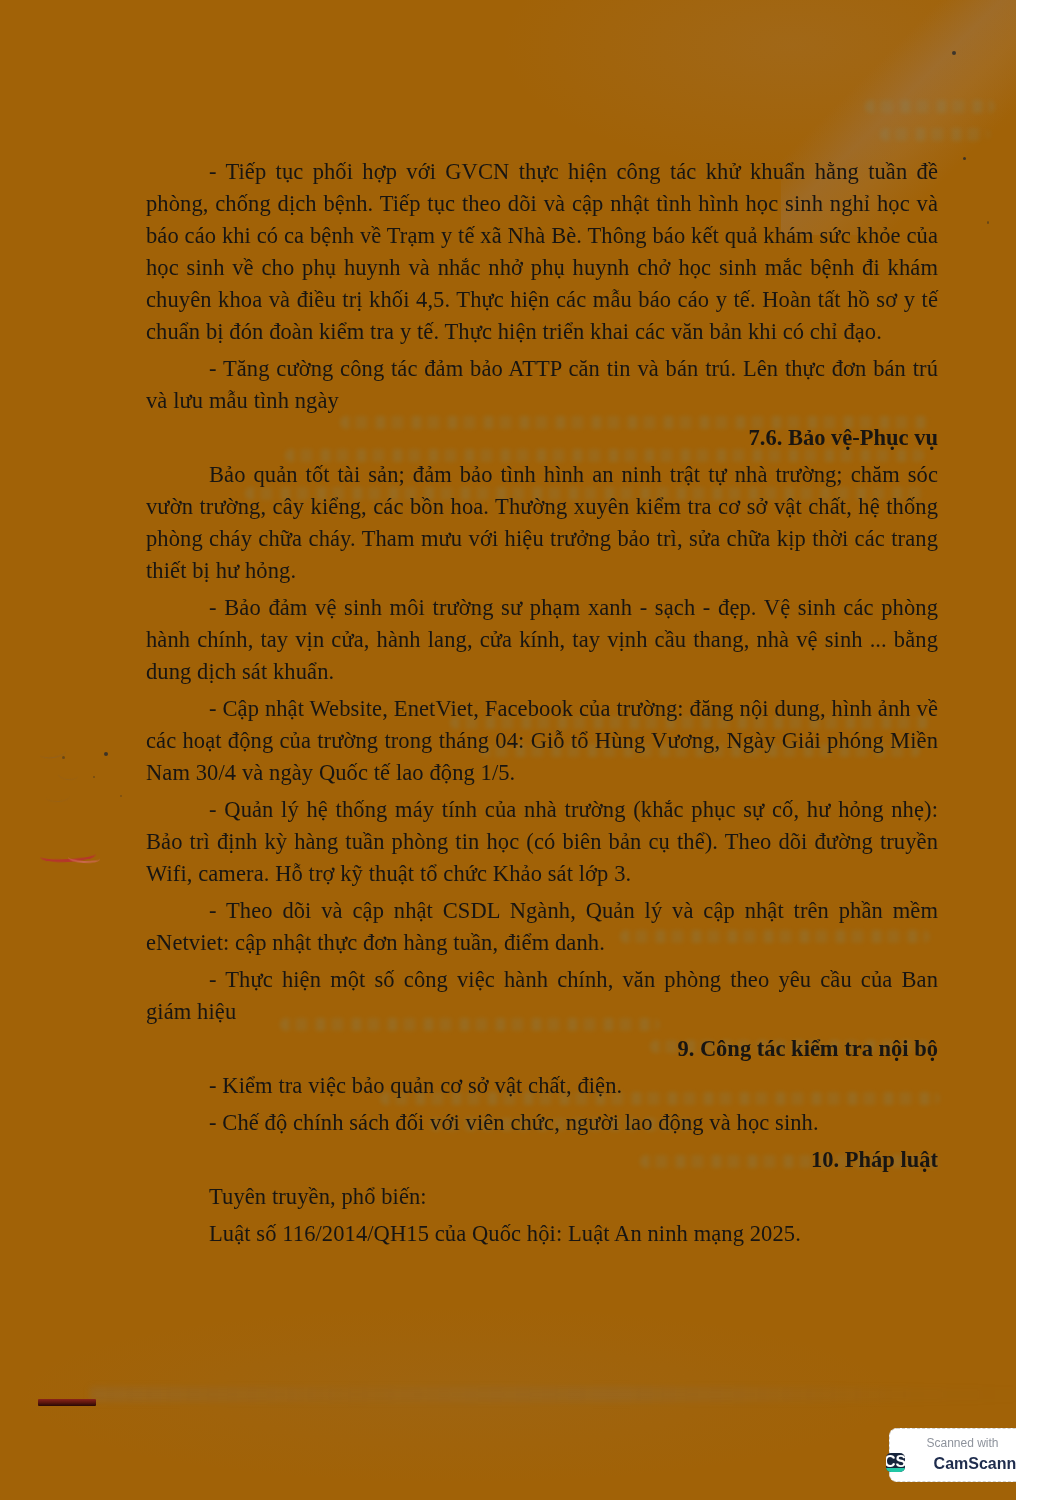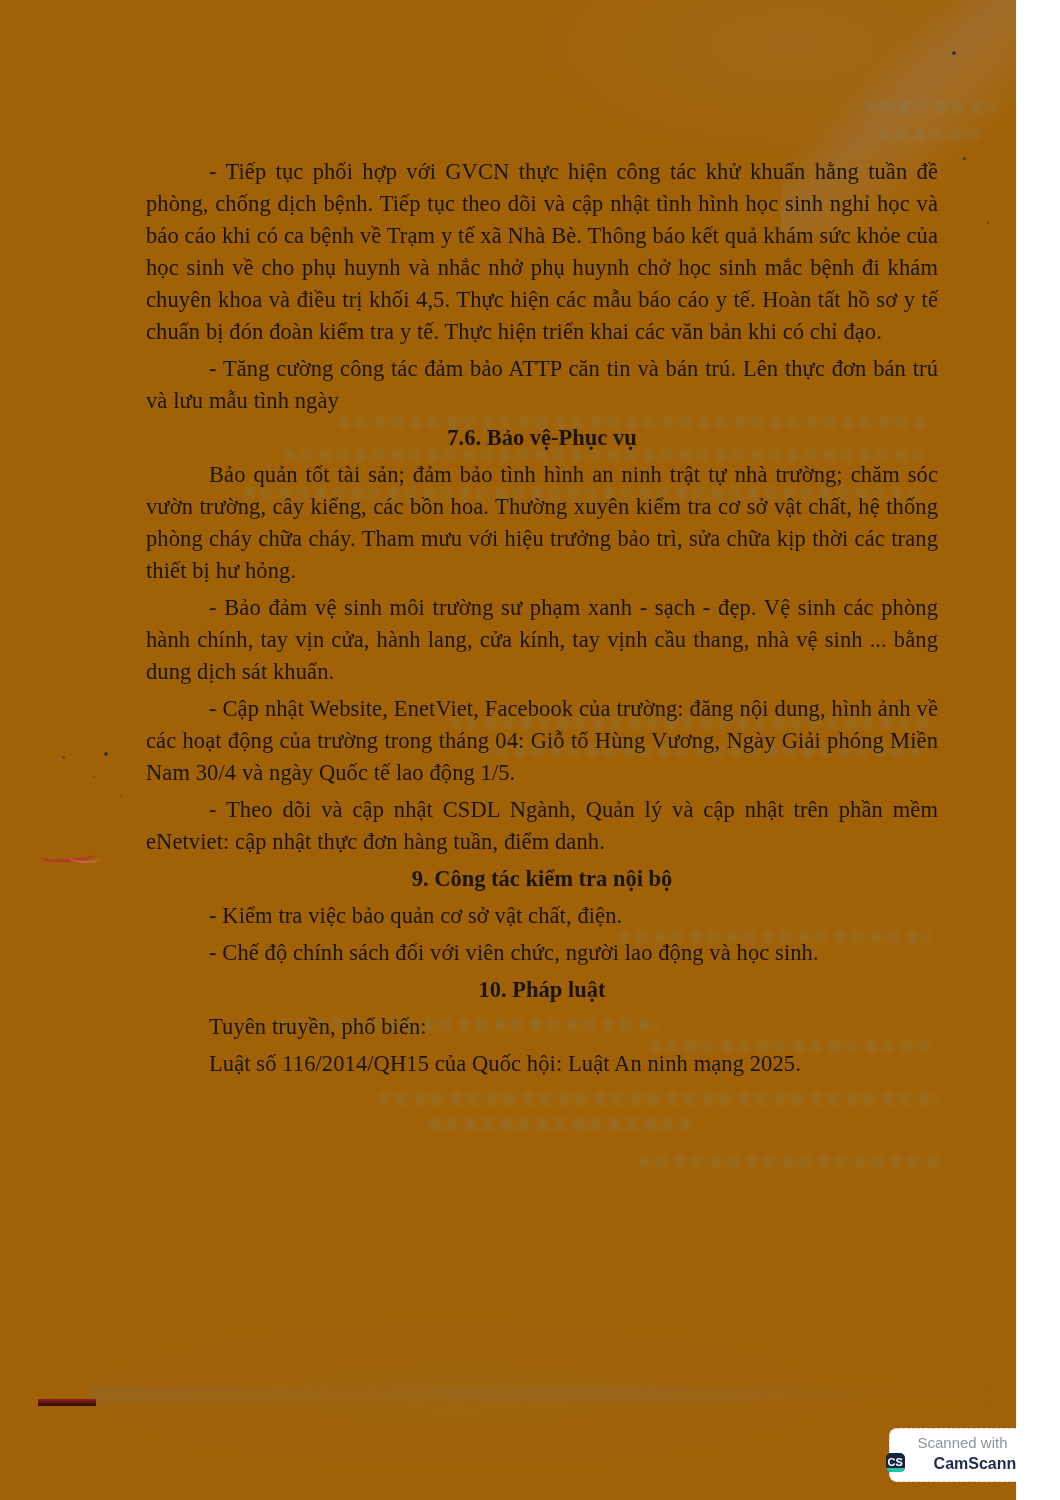--- a/index.html
+++ b/index.html
@@ -23,21 +23,21 @@
   }
   p.para {
     font-size:22.5px; line-height:32px;
     margin:0 0 5px 0;
     text-align:justify; text-indent:63px;
     letter-spacing:0.1px;
   }
   p.heading {
     font-size:22.5px; line-height:32px;
     margin:2px 0 5px 0;
-    font-weight:bold; text-indent:0; text-align:center;
+    font-weight:bold; text-indent:0; text-align:right;
   }
   
   .ghost {
     position:absolute; height:13px; border-radius:6px; pointer-events:none;
     background:repeating-linear-gradient(90deg,
       rgba(120,148,136,0.55) 0 9px, rgba(120,148,136,0.07) 9px 16px,
       rgba(120,148,136,0.42) 16px 27px, rgba(120,148,136,0.05) 27px 36px);
     filter:blur(2.2px); opacity:0.34;
   }
   .speck { position:absolute; background:#2b2b2b; border-radius:50%; opacity:.85; }
@@ -73,27 +73,27 @@
   }
   
   .badge {
     position:absolute; left:889px; top:1428px; width:147px; height:54px;
     background:#ffffff; border:1.5px dashed #d2d2d2; border-radius:8px;
     box-sizing:border-box;
     display:flex; flex-direction:column; align-items:center; justify-content:center;
     gap:2px;
     font-family:"Liberation Sans", sans-serif;
   }
-  .badge-top { font-size:15px; color:#8e939c; line-height:14px; }
+  .badge-top { font-size:12px; color:#8e939c; line-height:14px; }
   .badge-row { display:flex; align-items:center; gap:5px; }
   .cs-logo {
     position:relative; width:19px; height:19px; border-radius:5px;
     background:#16243c; color:#ffffff;
     display:flex; align-items:center; justify-content:center;
-    font-size:11px; font-weight:bold; overflow:hidden;
+    font-size:16px; font-weight:bold; overflow:hidden;
   }
   .cs-logo::after {
     content:""; position:absolute; left:0; right:0; bottom:0; height:4px;
     background:#21c7a5;
   }
   .cs-logo > span { position:relative; z-index:1; margin-bottom:2px; }
   .brand { font-size:16px; font-weight:bold; color:#1e2c4d; line-height:18px;margin-left:24px; }
   .brand sup { font-size:8px; vertical-align:super; }
 </style>
 </head>
@@ -135,21 +135,23 @@
   <div class="bottom-streak"></div>
   <div class="red-bar"></div>
 
   <div class="content">
     <p class="para">- Tiếp tục phối hợp với GVCN thực hiện công tác khử khuẩn hằng tuần đề phòng, chống dịch bệnh. Tiếp tục theo dõi và cập nhật tình hình học sinh nghỉ học và báo cáo khi có ca bệnh về Trạm y tế xã Nhà Bè. Thông báo kết quả khám sức khỏe của học sinh về cho phụ huynh và nhắc nhở phụ huynh chở học sinh mắc bệnh đi khám chuyên khoa và điều trị khối 4,5. Thực hiện các mẫu báo cáo y tế. Hoàn tất hồ sơ y tế chuẩn bị đón đoàn kiểm tra y tế. Thực hiện triển khai các văn bản khi có chỉ đạo.</p>
     <p class="para">- Tăng cường công tác đảm bảo ATTP căn tin và bán trú. Lên thực đơn bán trú và lưu mẫu tình ngày</p>
     <p class="heading">7.6. Bảo vệ-Phục vụ</p>
     <p class="para">Bảo quản tốt tài sản; đảm bảo tình hình an ninh trật tự nhà trường; chăm sóc vườn trường, cây kiểng, các bồn hoa. Thường xuyên kiểm tra cơ sở vật chất, hệ thống phòng cháy chữa cháy. Tham mưu với hiệu trưởng bảo trì, sửa chữa kịp thời các trang thiết bị hư hỏng.</p>
     <p class="para">- Bảo đảm vệ sinh môi trường sư phạm xanh - sạch - đẹp. Vệ sinh các phòng hành chính, tay vịn cửa, hành lang, cửa kính, tay vịnh cầu thang, nhà vệ sinh ... bằng dung dịch sát khuẩn.</p>
     <p class="para">- Cập nhật Website, EnetViet, Facebook của trường: đăng nội dung, hình ảnh về các hoạt động của trường trong tháng 04: Giỗ tổ Hùng Vương, Ngày Giải phóng Miền Nam 30/4 và ngày Quốc tế lao động 1/5.</p>
+    <p class="para">- Quản lý hệ thống máy tính của nhà trường (khắc phục sự cố, hư hỏng nhẹ): Bảo trì định kỳ hàng tuần phòng tin học (có biên bản cụ thể). Theo dõi đường truyền Wifi, camera. Hỗ trợ kỹ thuật tổ chức Khảo sát lớp 3.</p>
     <p class="para">- Theo dõi và cập nhật CSDL Ngành, Quản lý và cập nhật trên phần mềm eNetviet: cập nhật thực đơn hàng tuần, điểm danh.</p>
+    <p class="para">- Thực hiện một số công việc hành chính, văn phòng theo yêu cầu của Ban giám hiệu</p>
     <p class="heading">9. Công tác kiểm tra nội bộ</p>
     <p class="para">- Kiểm tra việc bảo quản cơ sở vật chất, điện.</p>
     <p class="para">- Chế độ chính sách đối với viên chức, người lao động và học sinh.</p>
     <p class="heading">10. Pháp luật</p>
     <p class="para">Tuyên truyền, phổ biến:</p>
     <p class="para">Luật số 116/2014/QH15 của Quốc hội: Luật An ninh mạng 2025.</p>
   </div>
 
   <div class="badge">
     <div class="badge-top">Scanned with</div>

